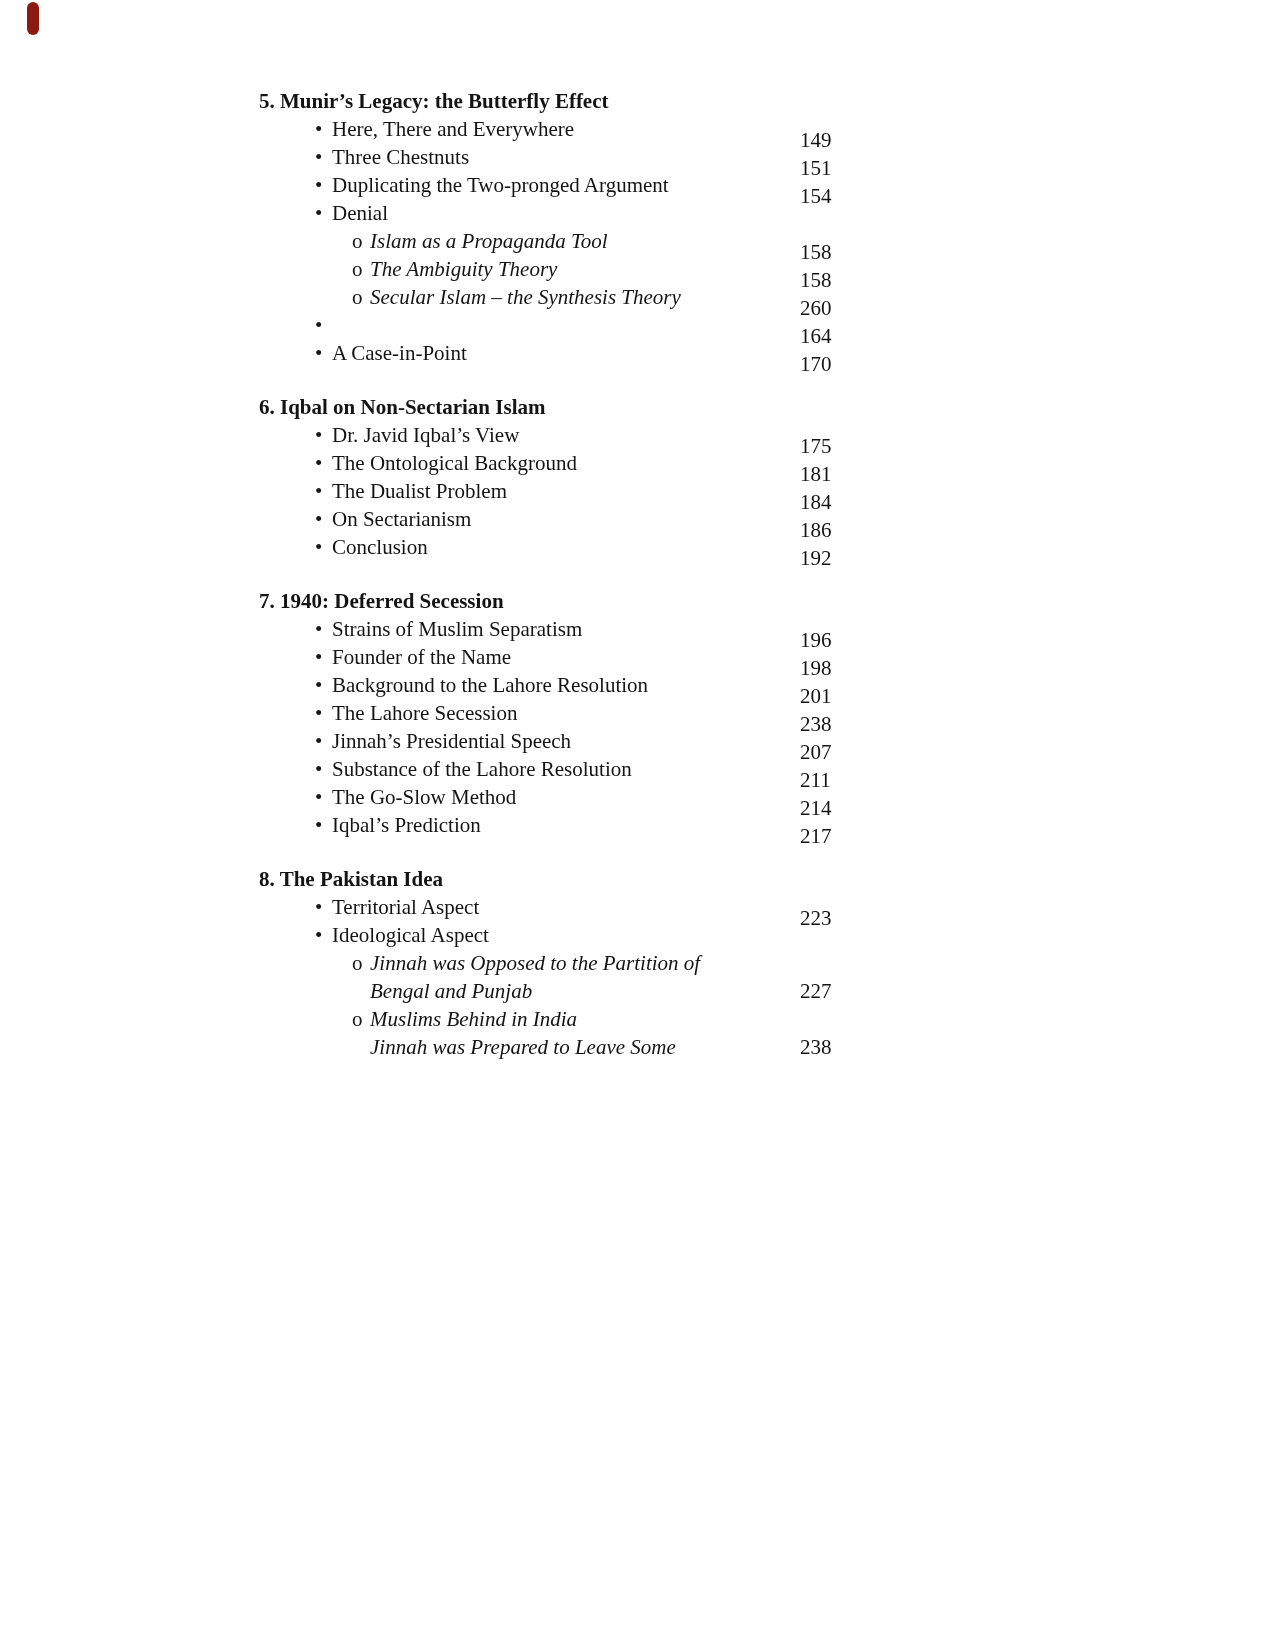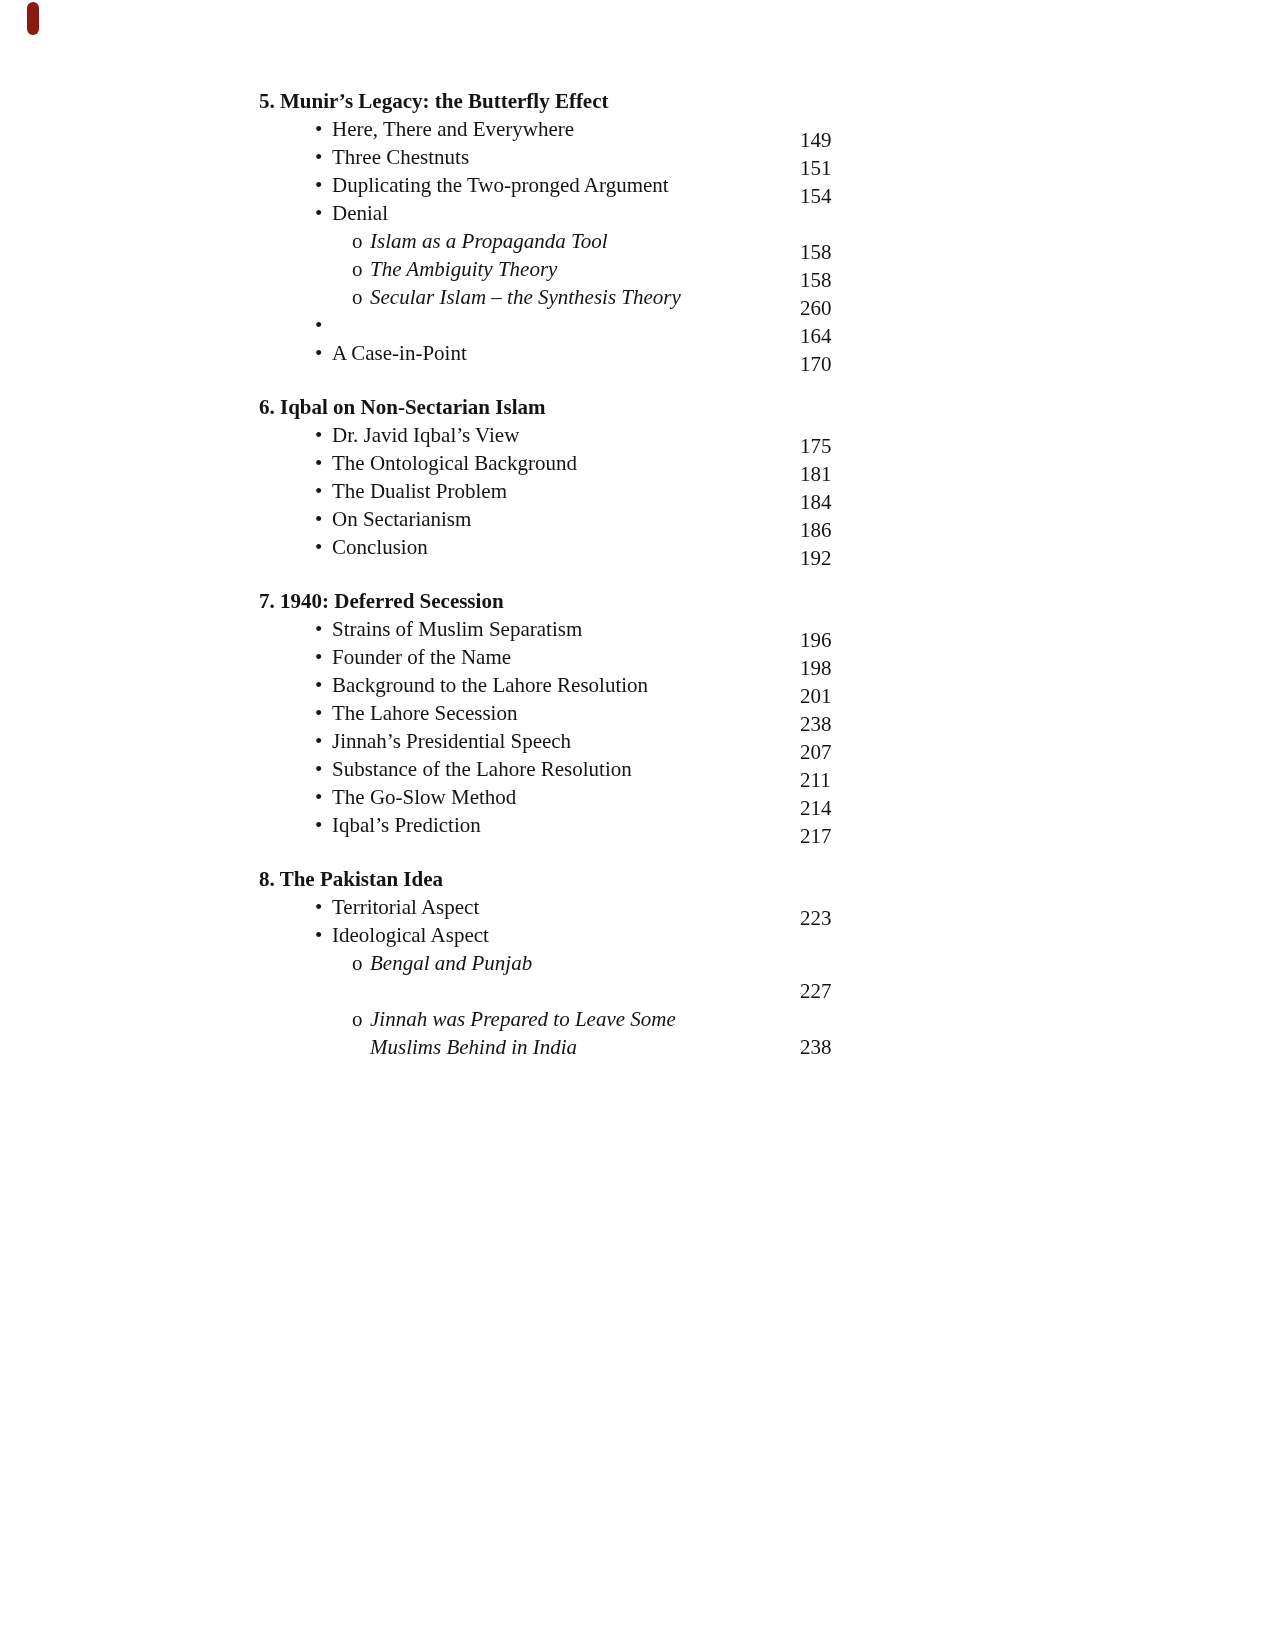--- a/index.html
+++ b/index.html
@@ -215,27 +215,28 @@
           <span class="entry-text">Territorial Aspect</span>
           <span class="page-num">223</span>
         </div>
         <div class="row">
           <span class="bullet">•</span>
           <span class="entry-text">Ideological Aspect</span>
         </div>
         <div class="row two-line">
           <span class="sub-marker">o</span>
           <span class="sub-text">
+            <div class="line">Jinnah was Opposed to the Partition of</div>
             <div class="line">Bengal and Punjab</div>
           </span>
           <span class="page-num">227</span>
         </div>
         <div class="row two-line">
           <span class="sub-marker">o</span>
           <span class="sub-text">
+            <div class="line">Muslims Behind in India</div>
             <div class="line">Jinnah was Prepared to Leave Some</div>
-            <div class="line">Muslims Behind in India</div>
           </span>
           <span class="page-num">238</span>
         </div>
       </div>
     </div>
 </div>
 
 </body></html>

